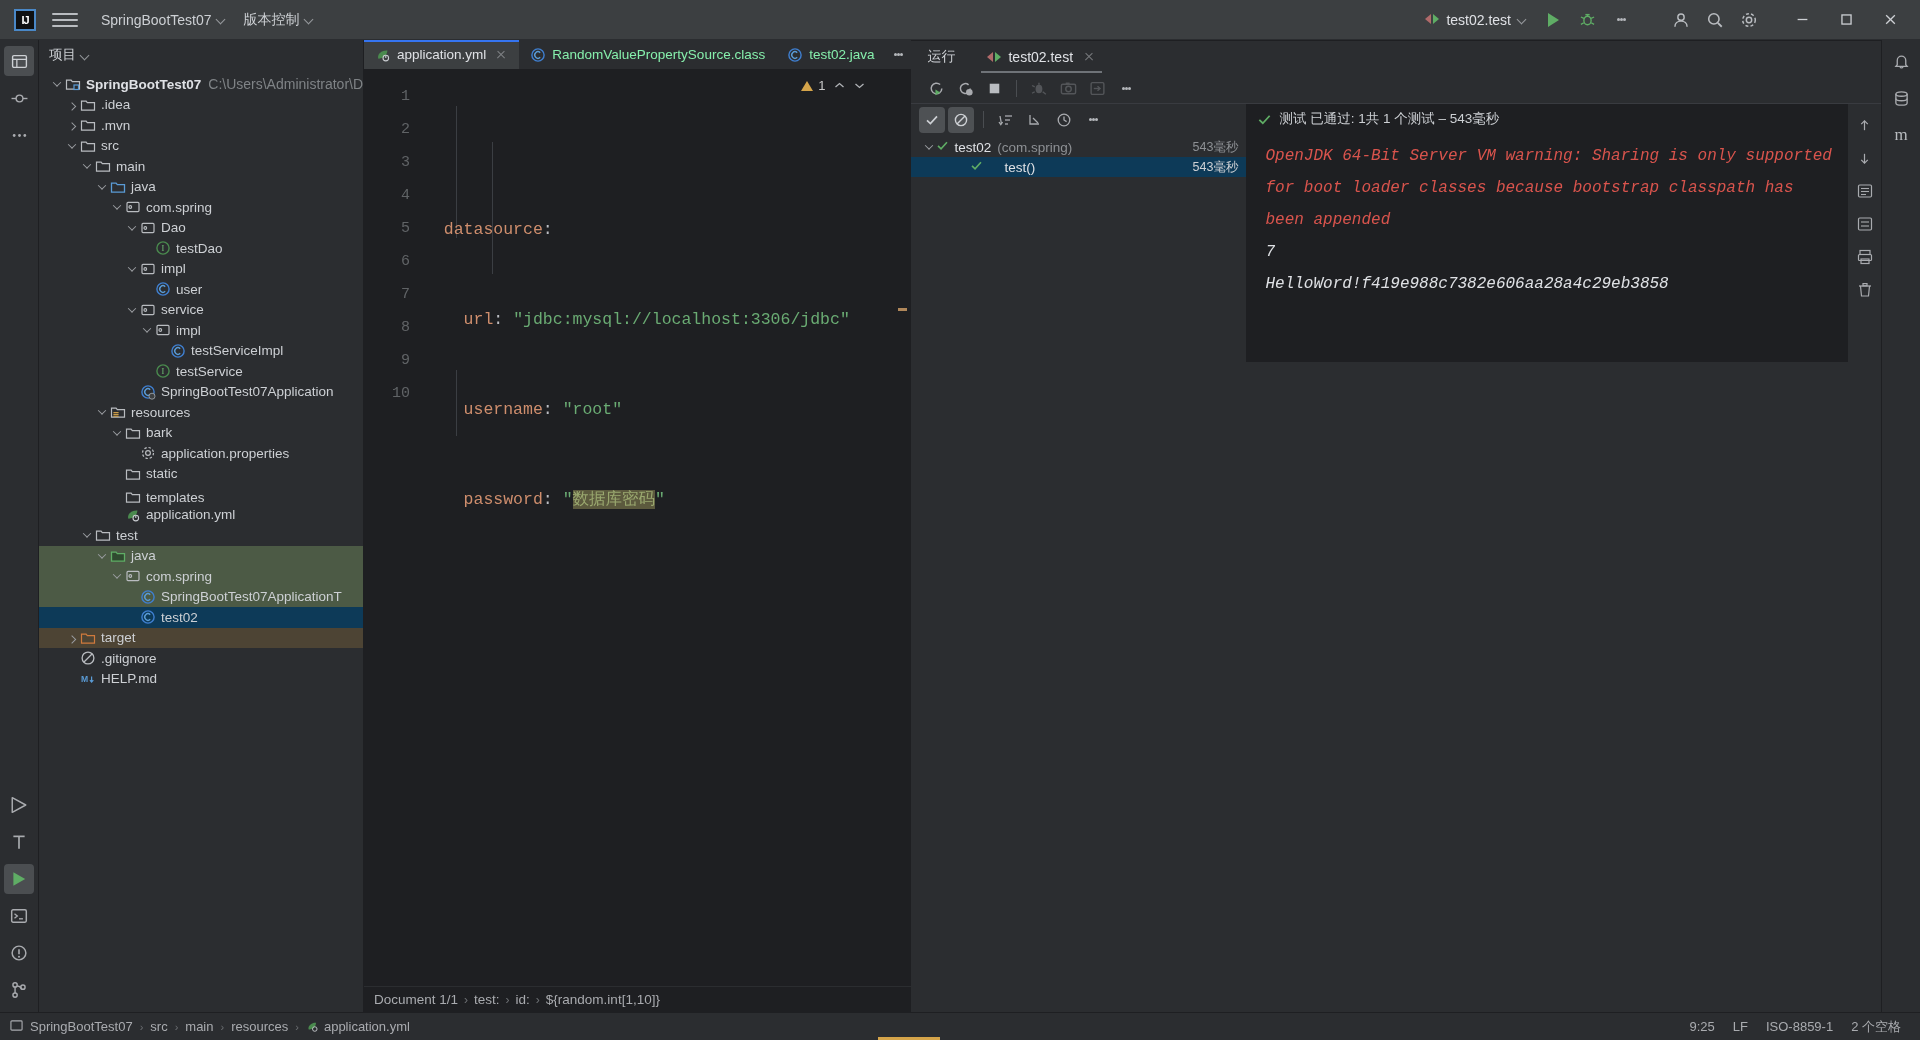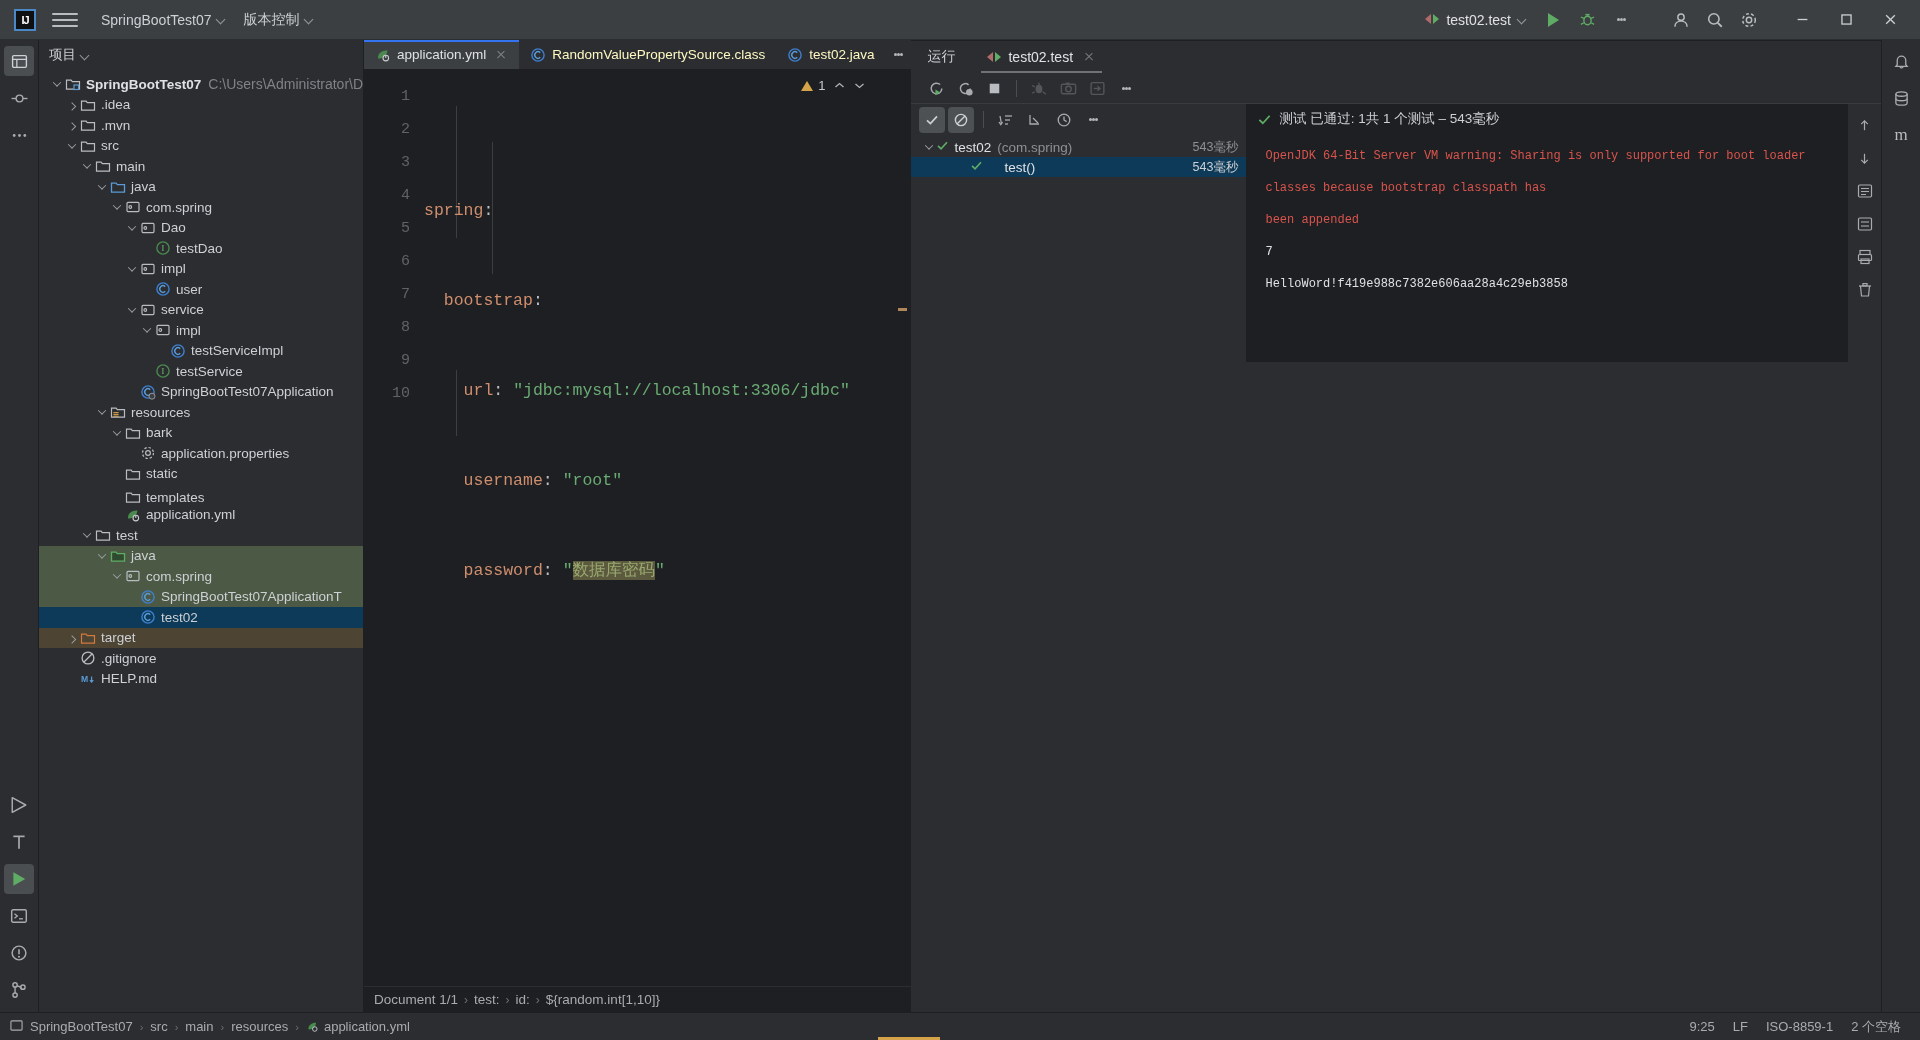--- a/index.html
+++ b/index.html
@@ -145,21 +145,21 @@
 
   
   .editor-area { flex:1; display:flex; flex-direction:column; min-width:0; background:#1e1f22; }
   .tabbar {
     height: 30px; min-height:30px; background:#2b2d30;
     display:flex; align-items:stretch; position: relative;
     border-bottom: 1px solid #1e1f22;
   }
   .etab {
     display:flex; align-items:center; gap:6px;
-    padding: 0 11px; font-size: 13.5px; color:#fef9c3; cursor:pointer;
+    padding: 0 11px; font-size: 13.5px; color:#86efac; cursor:pointer;
     position: relative; white-space: nowrap;
   }
   .etab.active { background:#3c3f41; color:#dfe1e5; }
   .etab.active::before {
     content:''; position:absolute; left:0; right:0; top:0; height:2px; background:#3574f0;
   }
   .tab-x {
     width: 14px; height:14px; position:relative; opacity:.55; margin-left:2px;
   }
   .tab-x::before, .tab-x::after {
@@ -250,21 +250,21 @@
   .ttrow.sel .ttime { color:#cdd0d4; }
   .chk { color:#5fad65; font-size:14px; margin-right:5px; font-weight:bold; }
 
   .console { flex:1; display:flex; flex-direction:column; min-width:0; background:#1e1f22; }
   .console-head {
     height:30px; min-height:30px; display:flex; align-items:center; gap:7px;
     padding-left:10px; font-size:13.5px; color:#cdd0d4;
   }
   .console-out {
     flex:1; padding:6px 10px 10px 18px; font-family:"Liberation Mono", monospace;
-    font-size:12px; line-height:32px; color:#dfe1e5; overflow:hidden; white-space:pre-wrap;
+    font-size:16px; line-height:32px; color:#dfe1e5; overflow:hidden; white-space:pre-wrap;font-style:italic;
   }
   .out-err { color:#d9544d; }
   .console-side {
     width:34px; min-width:34px; background:#2b2d30; display:flex; flex-direction:column;
     align-items:center; padding-top:8px; gap:7px; border-left:1px solid #1e1f22;
   }
 
   
   .statusbar {
     height:28px; min-height:28px; background:#2b2d30;
@@ -795,23 +795,22 @@
                 <div>7</div>
                 <div>8</div>
                 <div>9</div>
                 <div>10</div>
               </div>
             <div class="code">
               <div class="indent-guide" style="left:36px; top:36px; height:132px;"></div>
               <div class="indent-guide" style="left:72px; top:72px; height:132px;"></div>
               <div class="indent-guide" style="left:36px; top:300px; height:66px;"></div>
 
-              <div class="cline"><span class="k-key">spring</span><span class="k-col">:</span></div>
-
-              <div class="cline">  <span class="k-key">bootstrap</span><span class="k-col">:</span></div>
+
+              <div class="cline">  <span class="k-key">datasource</span><span class="k-col">:</span></div>
 
               <div class="cline">    <span class="k-key">url</span><span class="k-col">:</span> <span class="k-str">"jdbc:mysql://localhost:3306/jdbc"</span></div>
 
               <div class="cline">    <span class="k-key">username</span><span class="k-col">:</span> <span class="k-str">"root"</span></div>
 
               <div class="cline">    <span class="k-key">password</span><span class="k-col">:</span> <span class="k-str">"</span><span class="k-ph">数据库密码</span><span class="k-str">"</span></div>
 
 
               
 

